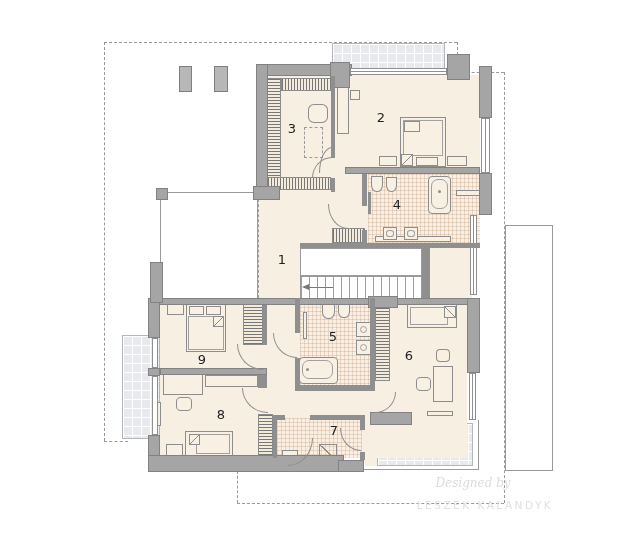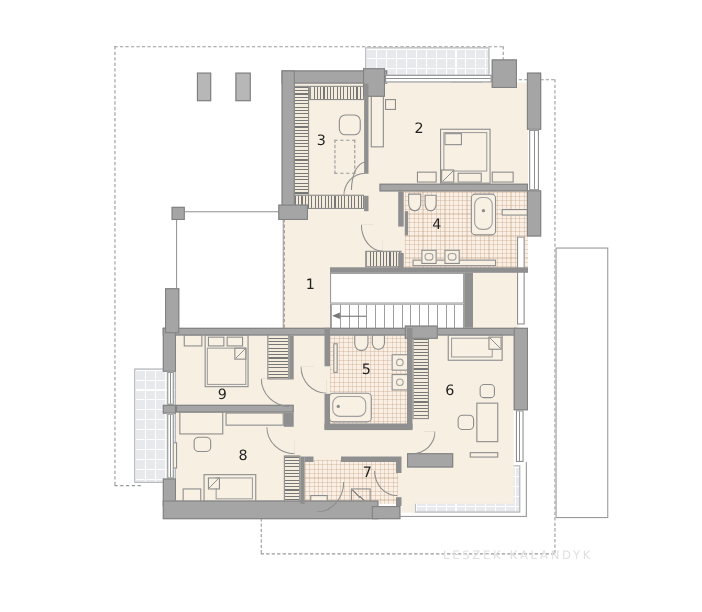--- a/index.html
+++ b/index.html
@@ -213,15 +213,16 @@
   <div class="lbl" style="left:271px;top:252px;">1</div>
   <div class="lbl" style="left:370px;top:110px;">2</div>
   <div class="lbl" style="left:281px;top:121px;">3</div>
   <div class="lbl" style="left:386px;top:197px;">4</div>
   <div class="lbl" style="left:322px;top:329px;">5</div>
   <div class="lbl" style="left:398px;top:348px;">6</div>
   <div class="lbl" style="left:323px;top:423px;">7</div>
   <div class="lbl" style="left:210px;top:407px;">8</div>
   <div class="lbl" style="left:191px;top:352px;">9</div>
 
-  <div class="wm2" style="left:381px;top:499px;width:180px;height:14px;text-align:center;">LESZEK KALANDYK</div>
+  <div class="wm1" style="left:408px;top:476px;width:130px;height:14px;">Designed by</div>
+  <div class="wm2" style="left:395px;top:499px;width:180px;height:14px;text-align:center;">LESZEK KALANDYK</div>
 
 </div>
 
 </body></html>

